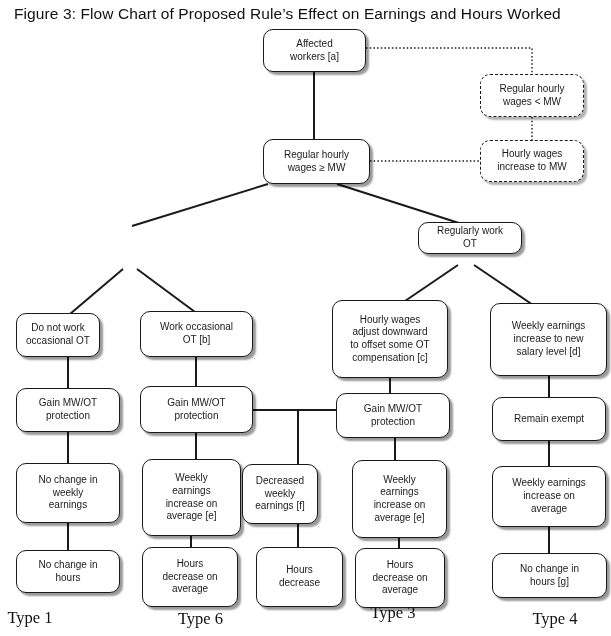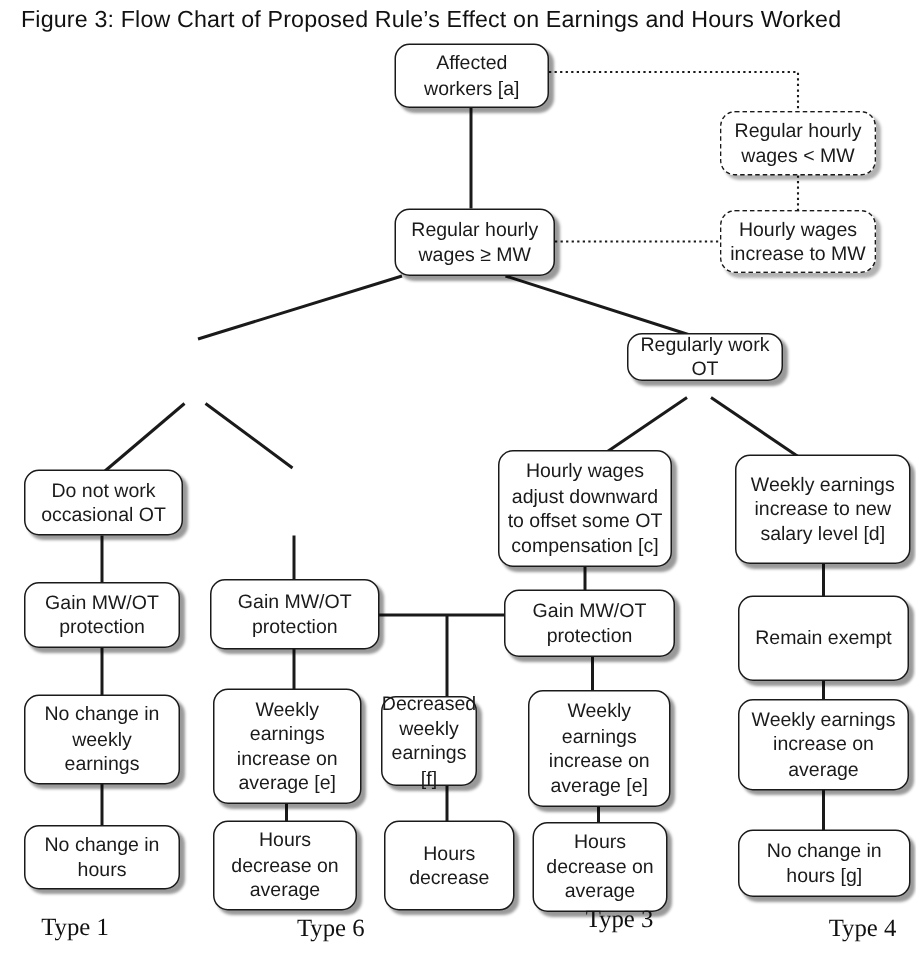--- a/index.html
+++ b/index.html
@@ -12,29 +12,29 @@
     font-family:Liberation Sans, sans-serif; font-size:15.5px; color:#111;
     letter-spacing:0.1px;
   }
   .edges { position:absolute; left:0; top:0; }
   .node {
     position:absolute; box-sizing:border-box;
     display:flex; align-items:center; justify-content:center;
     text-align:center; white-space:pre-line;
     background:#ffffff; border:1.8px solid #1a1a1a; border-radius:10px;
     box-shadow:3px 3px 2px rgba(0,0,0,0.40);
-    font-size:13px; line-height:1.27; padding:2px 3px;
+    font-size:10px; line-height:1.27; padding:2px 3px;
   }
   .node.dashed {
     border-style:dashed;
     box-shadow:3px 3px 2px rgba(0,0,0,0.30);
   }
   .type-label {
     position:absolute; text-align:center;
-    font-family:"Liberation Serif", serif; font-size:16.5px; color:#111;padding-left:20px;
+    font-family:"Liberation Serif", serif; font-size:16.5px; color:#111;
   }
 </style>
 </head>
 <body>
 
 <div class="figure">
 
   <div class="figure-title">Figure 3: Flow Chart of Proposed Rule’s Effect on Earnings and Hours Worked</div>
 
   <svg class="edges" width="611" height="636" viewBox="0 0 611 636" fill="none" stroke="#1a1a1a" stroke-width="2">
@@ -78,54 +78,56 @@
   <div class="node" style="left:263px;top:139px;width:107px;height:45px">Regular hourly
 wages ≥ MW</div>
 
   <div class="node dashed" style="left:480px;top:140px;width:104px;height:42px">Hourly wages
 increase to MW</div>
 
 
   <div class="node" style="left:418px;top:222px;width:104px;height:32px">Regularly work
 OT</div>
 
-  <div class="node" style="left:16px;top:313px;width:106px;height:44px">Do not work
+  <div class="node" style="left:16px;top:313px;width:84px;height:44px">Do not work
 occasional OT</div>
 
+  <div class="node" style="left:140px;top:311px;width:113px;height:46px">Work occasional
+OT [b]</div>
 
   <div class="node" style="left:332px;top:300px;width:116px;height:78px">Hourly wages
 adjust downward
 to offset some OT
 compensation [c]</div>
 
   <div class="node" style="left:490px;top:303px;width:117px;height:73px">Weekly earnings
 increase to new
 salary level [d]</div>
 
   <div class="node" style="left:16px;top:388px;width:104px;height:44px">Gain MW/OT
 protection</div>
 
   <div class="node" style="left:140px;top:386px;width:113px;height:47px">Gain MW/OT
 protection</div>
 
   <div class="node" style="left:336px;top:393px;width:114px;height:45px">Gain MW/OT
 protection</div>
 
-  <div class="node" style="left:492px;top:397px;width:114px;height:57px">Remain exempt</div>
+  <div class="node" style="left:492px;top:397px;width:114px;height:44px">Remain exempt</div>
 
   <div class="node" style="left:16px;top:463px;width:104px;height:60px">No change in
 weekly
 earnings</div>
 
   <div class="node" style="left:142px;top:459px;width:99px;height:77px">Weekly
 earnings
 increase on
 average [e]</div>
 
-  <div class="node" style="left:254px;top:464px;width:64px;height:60px">Decreased
+  <div class="node" style="left:242px;top:464px;width:76px;height:60px">Decreased
 weekly
 earnings [f]</div>
 
   <div class="node" style="left:352px;top:460px;width:95px;height:78px">Weekly
 earnings
 increase on
 average [e]</div>
 
   <div class="node" style="left:492px;top:466px;width:114px;height:61px">Weekly earnings
 increase on

